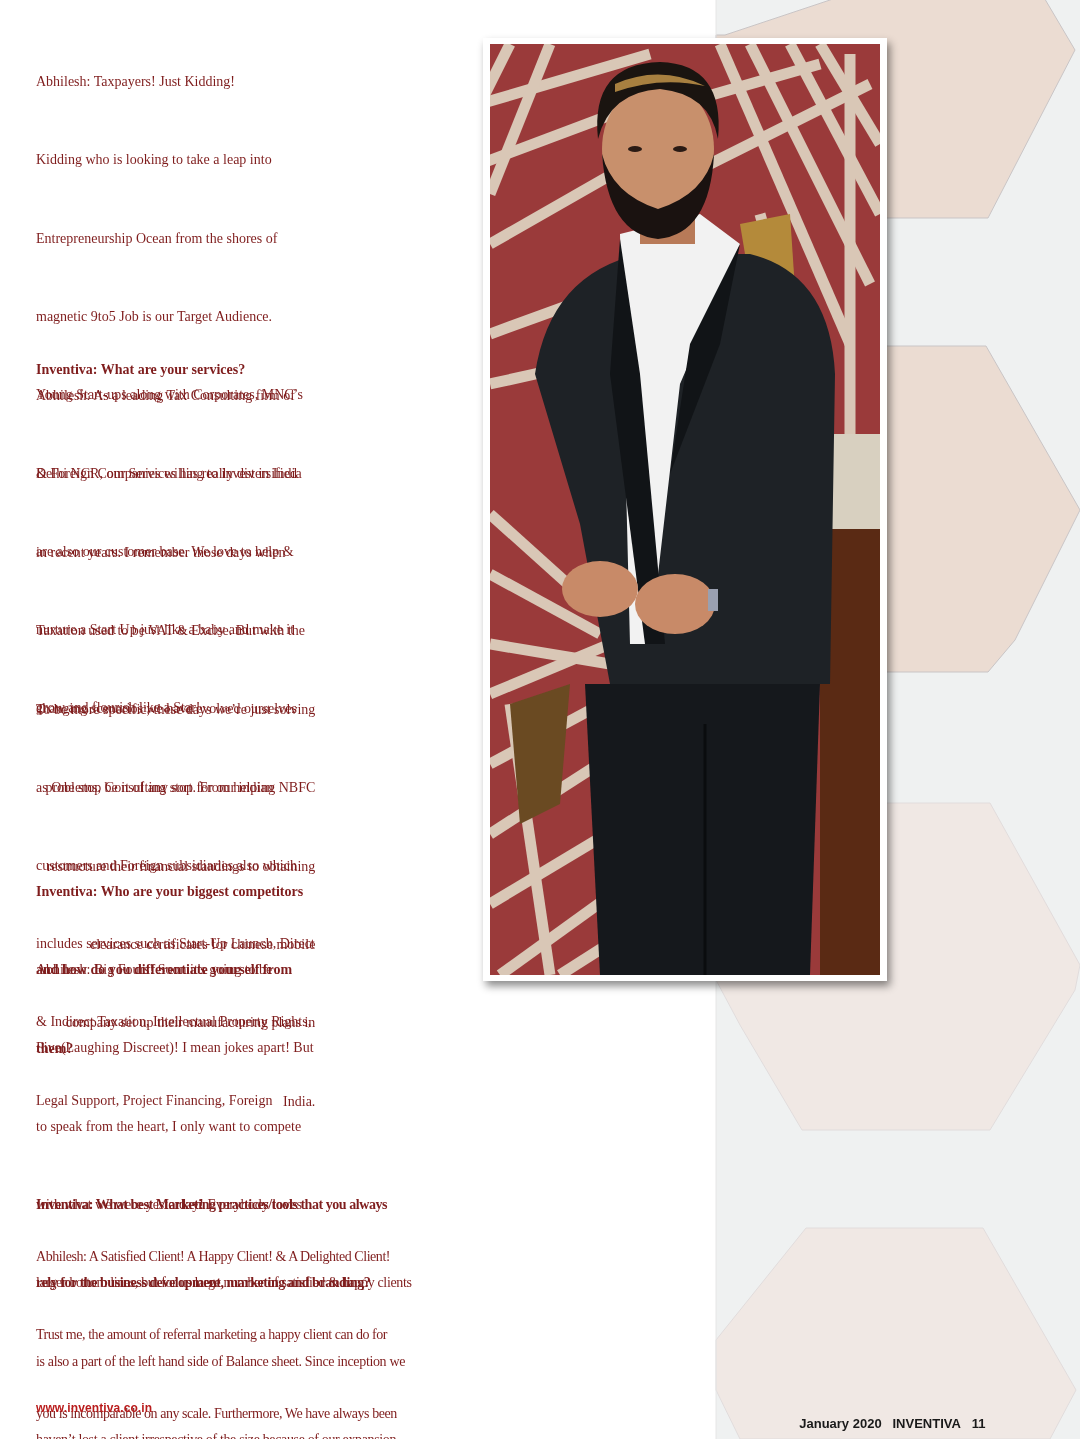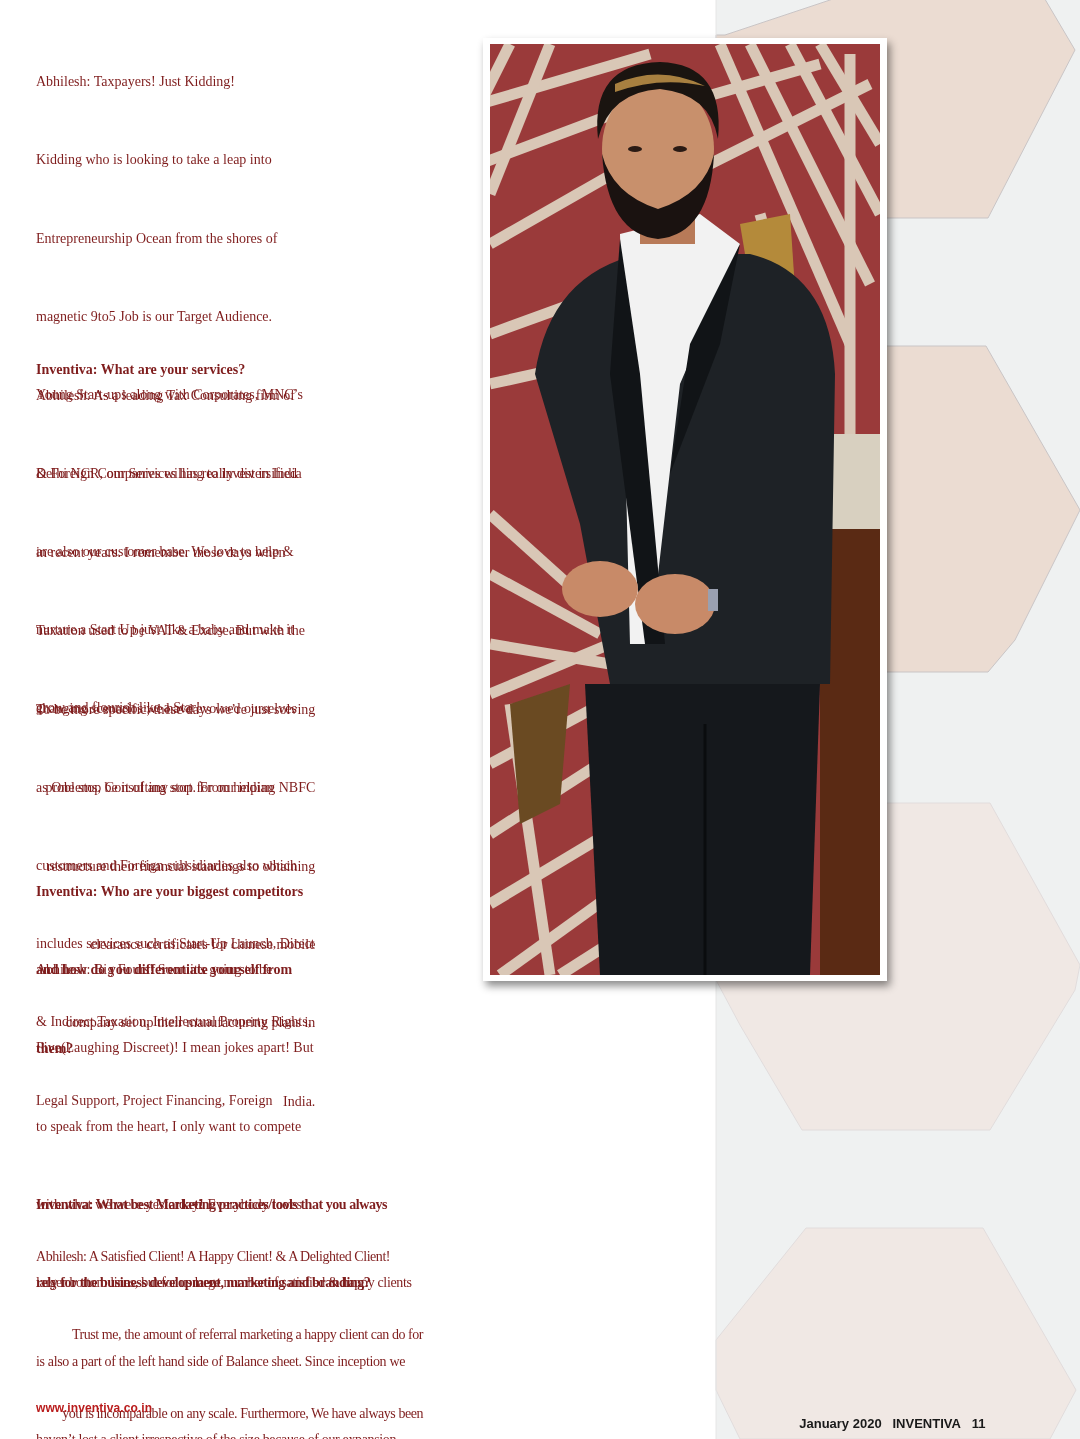--- a/index.html
+++ b/index.html
@@ -83,21 +83,21 @@
   
 </div>
 
 <div class="text" style="top: 1140px;">
   <span class="line q" style="letter-spacing:-0.45px;">Inventiva: What best Marketing practices/tools that you always</span>
   <span class="line q" style="letter-spacing:-0.45px;">rely for the business development, marketing and branding?</span>
 </div>
 
 <div class="text" style="top: 1192px;">
   <span class="line" style="letter-spacing:-0.45px;">Abhilesh: A Satisfied Client! A Happy Client! &amp; A Delighted Client!</span>
-  <span class="line" style="letter-spacing:-0.45px;margin-left:36px;">Trust me, the amount of referral marketing a happy client can do for</span>
+  <span class="line" style="letter-spacing:-0.45px;">Trust me, the amount of referral marketing a happy client can do for</span>
   <span class="line" style="letter-spacing:-0.45px;text-align:right;">you is incomparable on any scale. Furthermore, We have always been</span>
   
   
   
   
 </div>
 
 <div class="photo-frame">
   <div class="photo">
     <svg width="390" height="931" viewBox="0 0 390 931">

